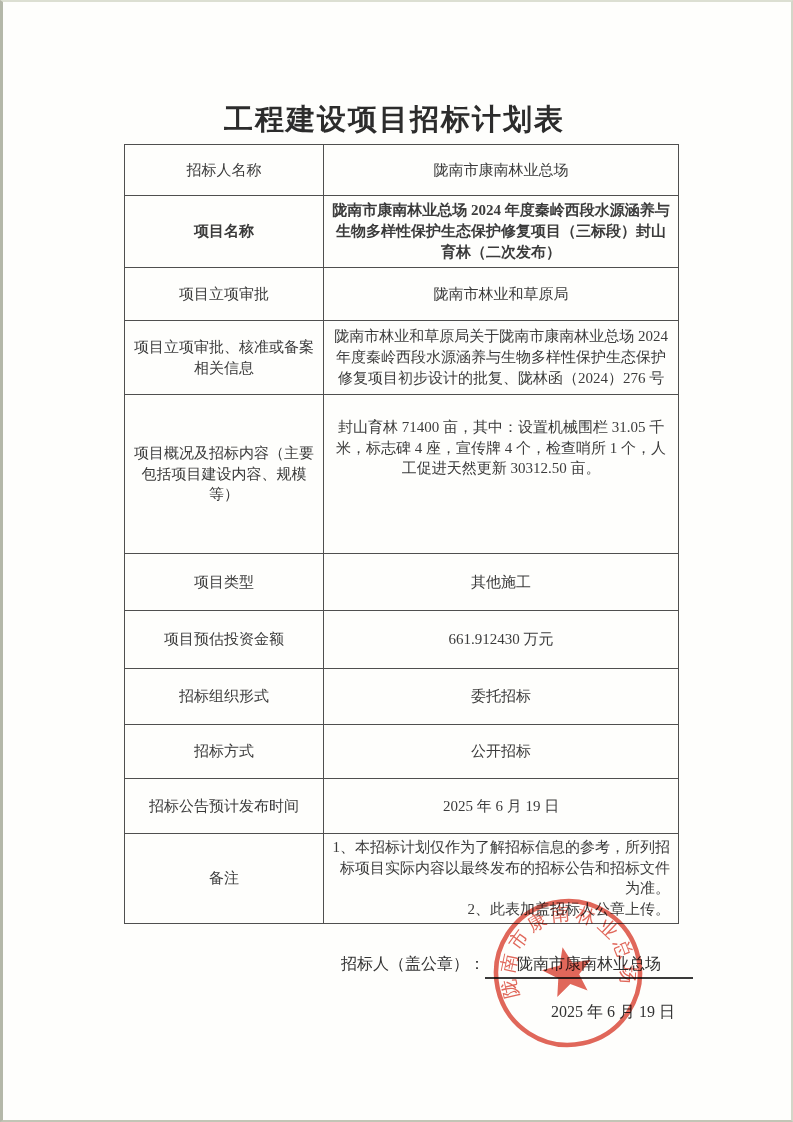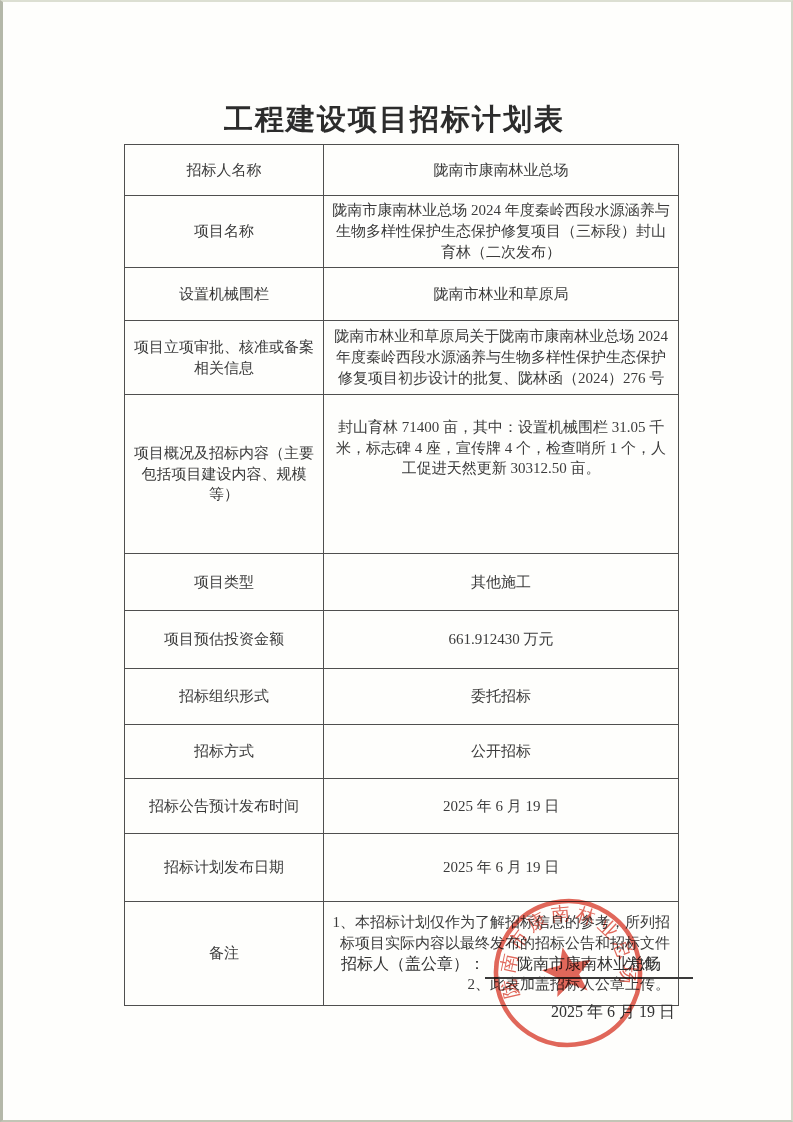--- a/index.html
+++ b/index.html
@@ -50,21 +50,21 @@
     text-align: center;
     border-right: 1px solid #4c7585;
   }
   td.value-cell {
     text-align: center;
     white-space: pre-line;
   }
   td.value-cell.align-left { text-align: right; }
   
   tr:nth-child(1)  td { height: 44px; }
-  tr:nth-child(2)  td { height: 65px; }
+  tr:nth-child(2)  td { height: 65px; font-weight: bold; }
   tr:nth-child(3)  td { height: 46px; }
   tr:nth-child(4)  td { height: 67px; }
   tr:nth-child(5)  td { height: 133px; }
   tr:nth-child(5)  td.value-cell { vertical-align: top; padding-top: 22px; }
   tr:nth-child(6)  td { height: 50px; }
   tr:nth-child(7)  td { height: 51px; }
   tr:nth-child(8)  td { height: 49px; margin-top: 20px; }
   tr:nth-child(9)  td { height: 47px; }
   tr:nth-child(10) td { height: 48px; }
   tr:nth-child(11) td { height: 61px; }
@@ -113,21 +113,21 @@
     <tbody>
         <tr>
           <td class="label-cell">招标人名称</td>
           <td class="value-cell">陇南市康南林业总场</td>
         </tr>
         <tr>
           <td class="label-cell">项目名称</td>
           <td class="value-cell">陇南市康南林业总场 2024 年度秦岭西段水源涵养与生物多样性保护生态保护修复项目（三标段）封山育林（二次发布）</td>
         </tr>
         <tr>
-          <td class="label-cell">设置机械围栏</td>
+          <td class="label-cell">项目立项审批</td>
           <td class="value-cell">陇南市林业和草原局</td>
         </tr>
         <tr>
           <td class="label-cell">项目立项审批、核准或备案相关信息</td>
           <td class="value-cell">陇南市林业和草原局关于陇南市康南林业总场 2024 年度秦岭西段水源涵养与生物多样性保护生态保护修复项目初步设计的批复、陇林函（2024）276 号</td>
         </tr>
         <tr>
           <td class="label-cell">项目概况及招标内容（主要包括项目建设内容、规模等）</td>
           <td class="value-cell">封山育林 71400 亩，其中：设置机械围栏 31.05 千米，标志碑 4 座，宣传牌 4 个，检查哨所 1 个，人工促进天然更新 30312.50 亩。</td>
         </tr>
@@ -145,24 +145,20 @@
         </tr>
         <tr>
           <td class="label-cell">招标方式</td>
           <td class="value-cell">公开招标</td>
         </tr>
         <tr>
           <td class="label-cell">招标公告预计发布时间</td>
           <td class="value-cell">2025 年 6 月 19 日</td>
         </tr>
         <tr>
-          <td class="label-cell">招标计划发布日期</td>
-          <td class="value-cell">2025 年 6 月 19 日</td>
-        </tr>
-        <tr>
           <td class="label-cell">备注</td>
           <td class="value-cell align-left">1、本招标计划仅作为了解招标信息的参考，所列招标项目实际内容以最终发布的招标公告和招标文件为准。
 2、此表加盖招标人公章上传。</td>
         </tr>
       </tbody>
   </table>
 
   <div class="signer-line">
     <span class="label">招标人（盖公章）：</span><span class="name">陇南市康南林业总场</span>
   </div>

